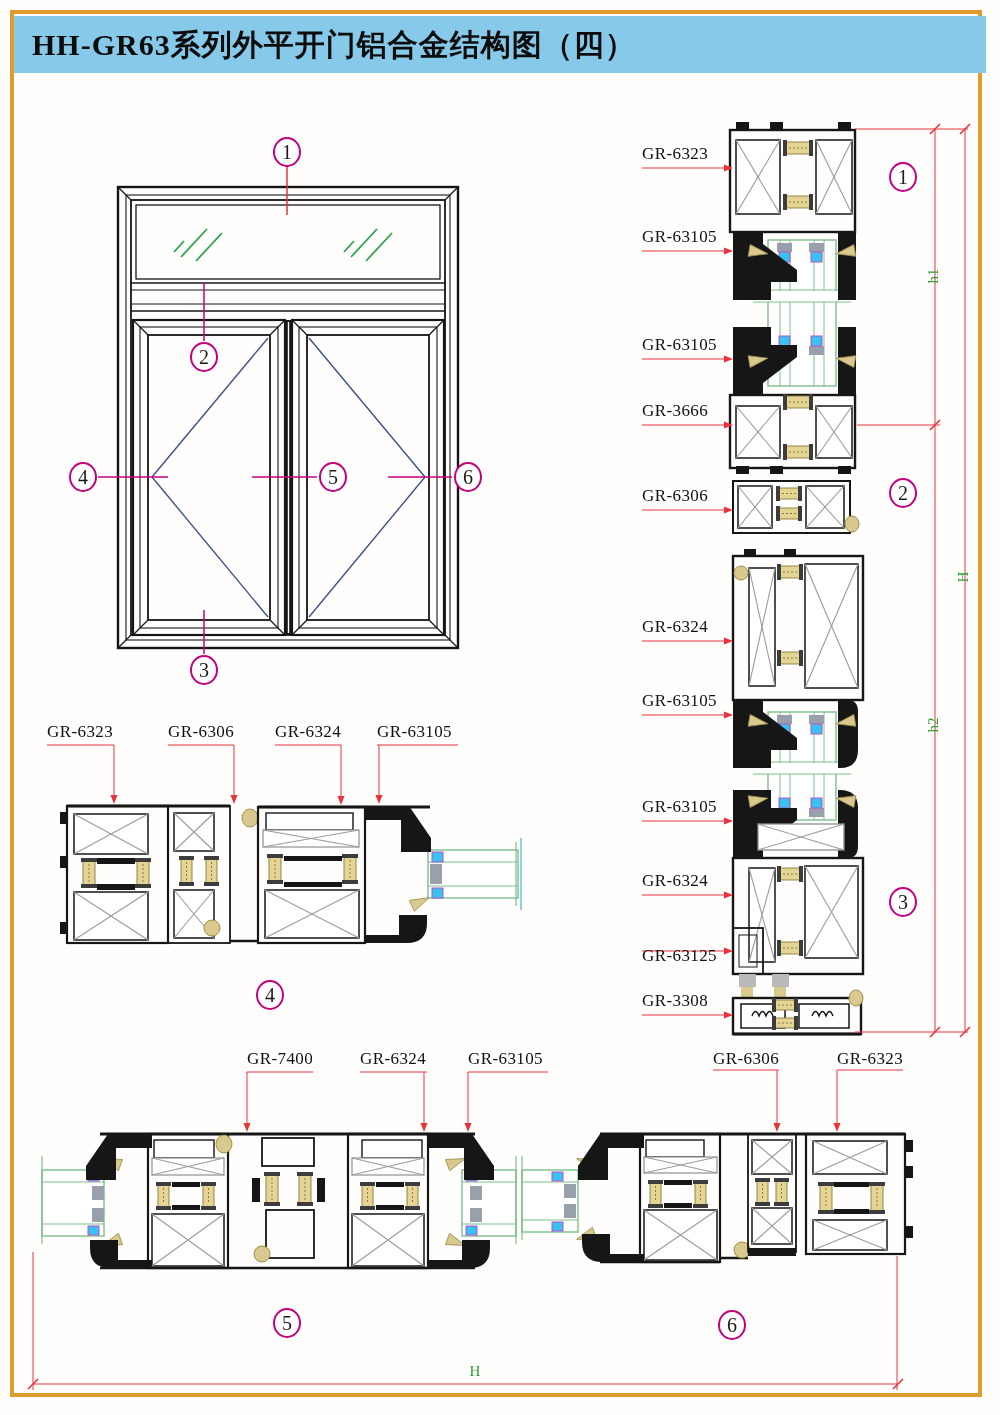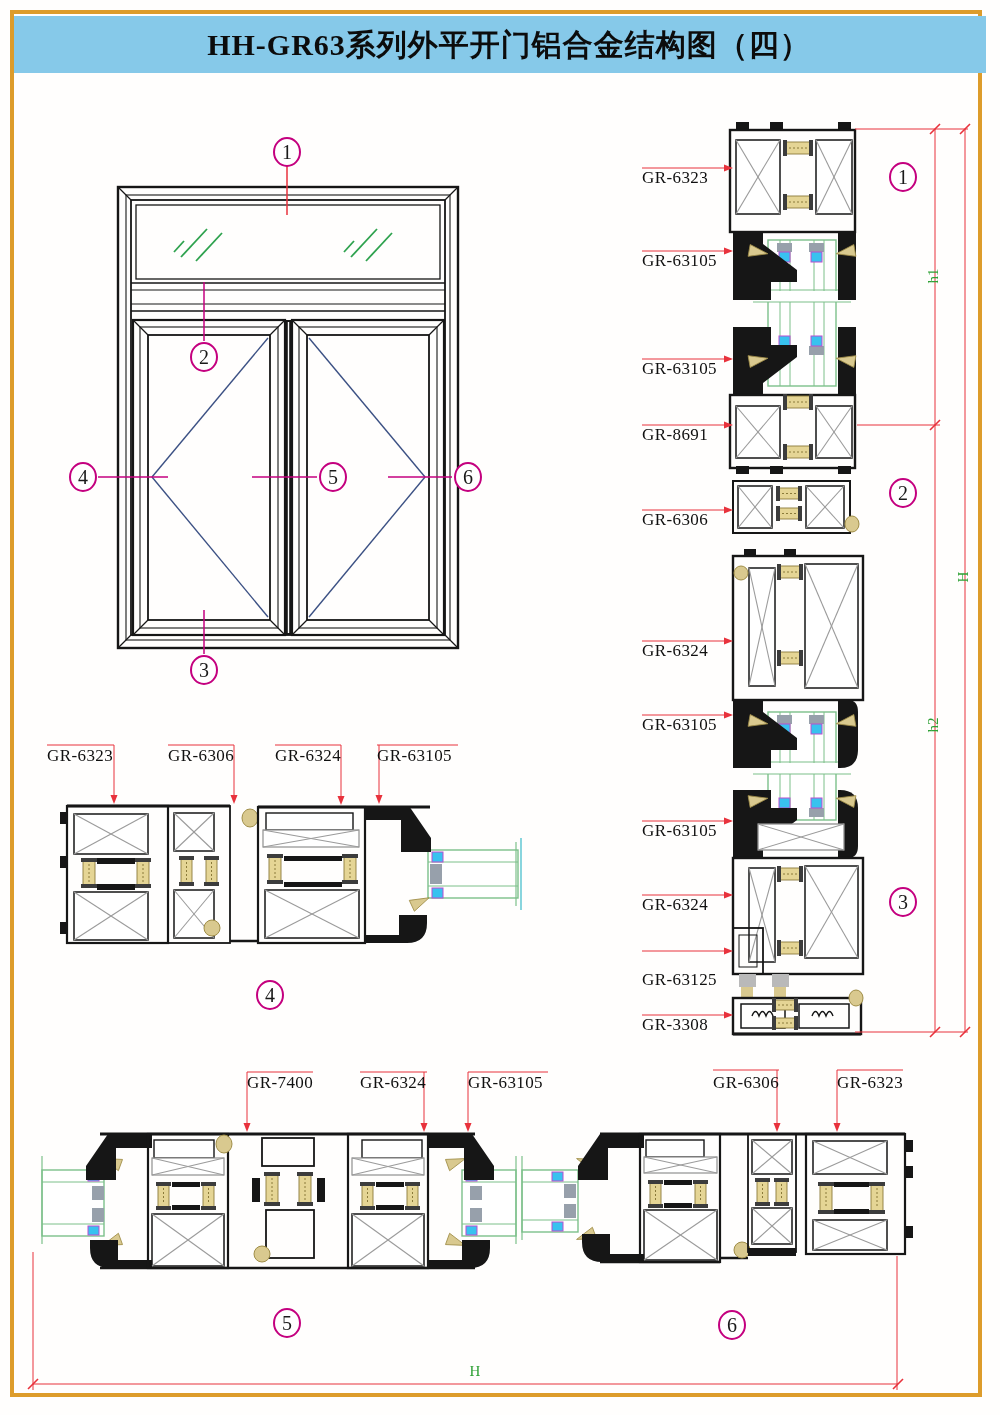--- a/index.html
+++ b/index.html
@@ -3,24 +3,24 @@
 <meta charset="utf-8">
 <style>
   html,body{margin:0;padding:0;background:#ffffff;}
   .page{position:relative;width:1000px;height:1415px;background:#fffefd;
         font-family:"Liberation Serif",serif;overflow:hidden;}
   .border-frame{position:absolute;left:10px;top:10px;width:972px;height:1387px;
         border:4px solid #dd9c2b;box-sizing:border-box;}
   .title-bar{position:absolute;left:14px;top:16px;width:972px;height:57px;
         background:#86c9e9;color:#0c0c0c;font-size:30px;font-weight:600;
         line-height:57px;padding-left:18px;box-sizing:border-box;letter-spacing:1px;
-        white-space:nowrap;text-align:center;}
+        white-space:nowrap;}
   svg.cad{position:absolute;left:0;top:0;}
   .lbl{position:absolute;font-size:17px;color:#101010;letter-spacing:.4px;
-        white-space:nowrap;line-height:20px;margin-top:24px;}
+        white-space:nowrap;line-height:20px;}
   .co{position:absolute;width:28px;height:30px;border:2px solid #c4007f;
         border-radius:50%;background:#ffffff;text-align:center;font-size:20px;
         line-height:27px;color:#1a1a1a;box-sizing:border-box;}
   .dim{position:absolute;color:#2fa136;font-size:15px;text-align:center;width:40px;
         line-height:18px;}
   .dim.v{transform:rotate(-90deg);}
 </style>
 </head>
 <body>
 
@@ -508,21 +508,21 @@
       <line x1="897" y1="1256" x2="897" y2="1390" stroke="#e8323c" stroke-width="1"></line>
       <line x1="33" y1="1252" x2="33" y2="1390" stroke="#e8323c" stroke-width="1"></line>
       <line x1="33" y1="1384" x2="898" y2="1384" stroke="#e8323c" stroke-width="1.2"></line>
       <line x1="28" y1="1389" x2="38" y2="1379" stroke="#e8323c" stroke-width="1.6"></line>
       <line x1="893" y1="1389" x2="903" y2="1379" stroke="#e8323c" stroke-width="1.6"></line>
     </svg>
 
   <span class="lbl" style="left:642px;top:144px">GR-6323</span>
   <span class="lbl" style="left:642px;top:227px">GR-63105</span>
   <span class="lbl" style="left:642px;top:335px">GR-63105</span>
-  <span class="lbl" style="left:642px;top:401px">GR-8691</span>
+  <span class="lbl" style="left:642px;top:401px">GR-3666</span>
   <span class="lbl" style="left:642px;top:486px">GR-6306</span>
   <span class="lbl" style="left:642px;top:617px">GR-6324</span>
   <span class="lbl" style="left:642px;top:691px">GR-63105</span>
   <span class="lbl" style="left:642px;top:797px">GR-63105</span>
   <span class="lbl" style="left:642px;top:871px">GR-6324</span>
   <span class="lbl" style="left:642px;top:946px">GR-63125</span>
   <span class="lbl" style="left:642px;top:991px">GR-3308</span>
 
   <span class="lbl" style="left:47px;top:722px">GR-6323</span>
   <span class="lbl" style="left:168px;top:722px">GR-6306</span>

